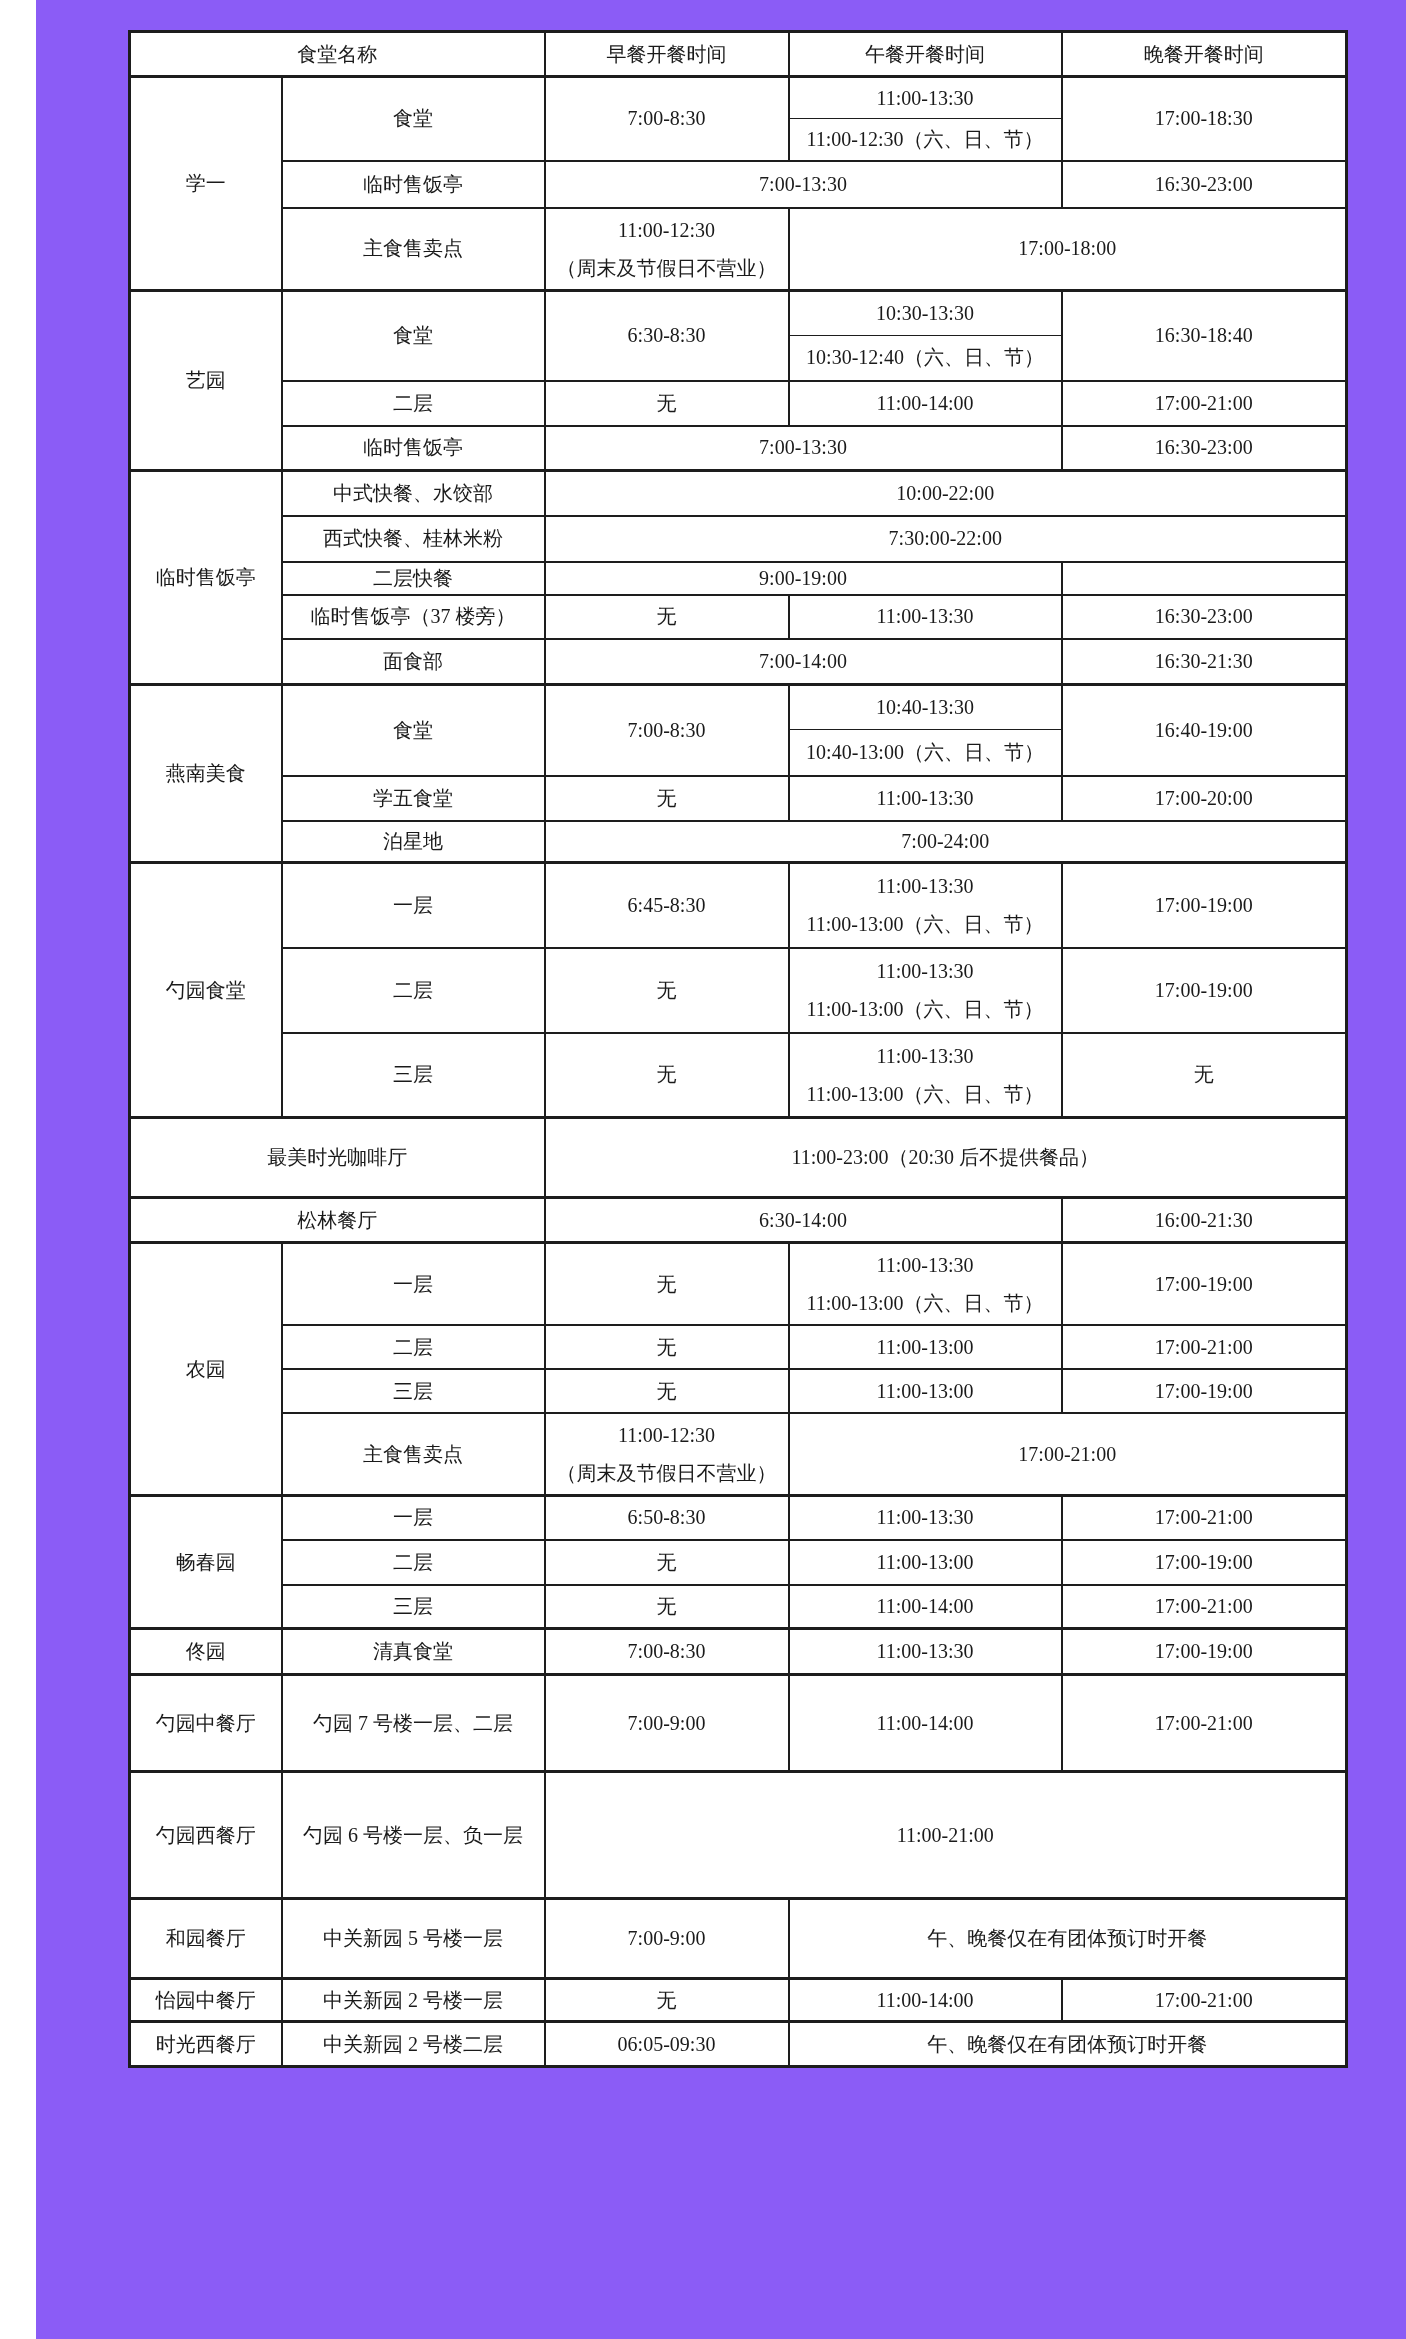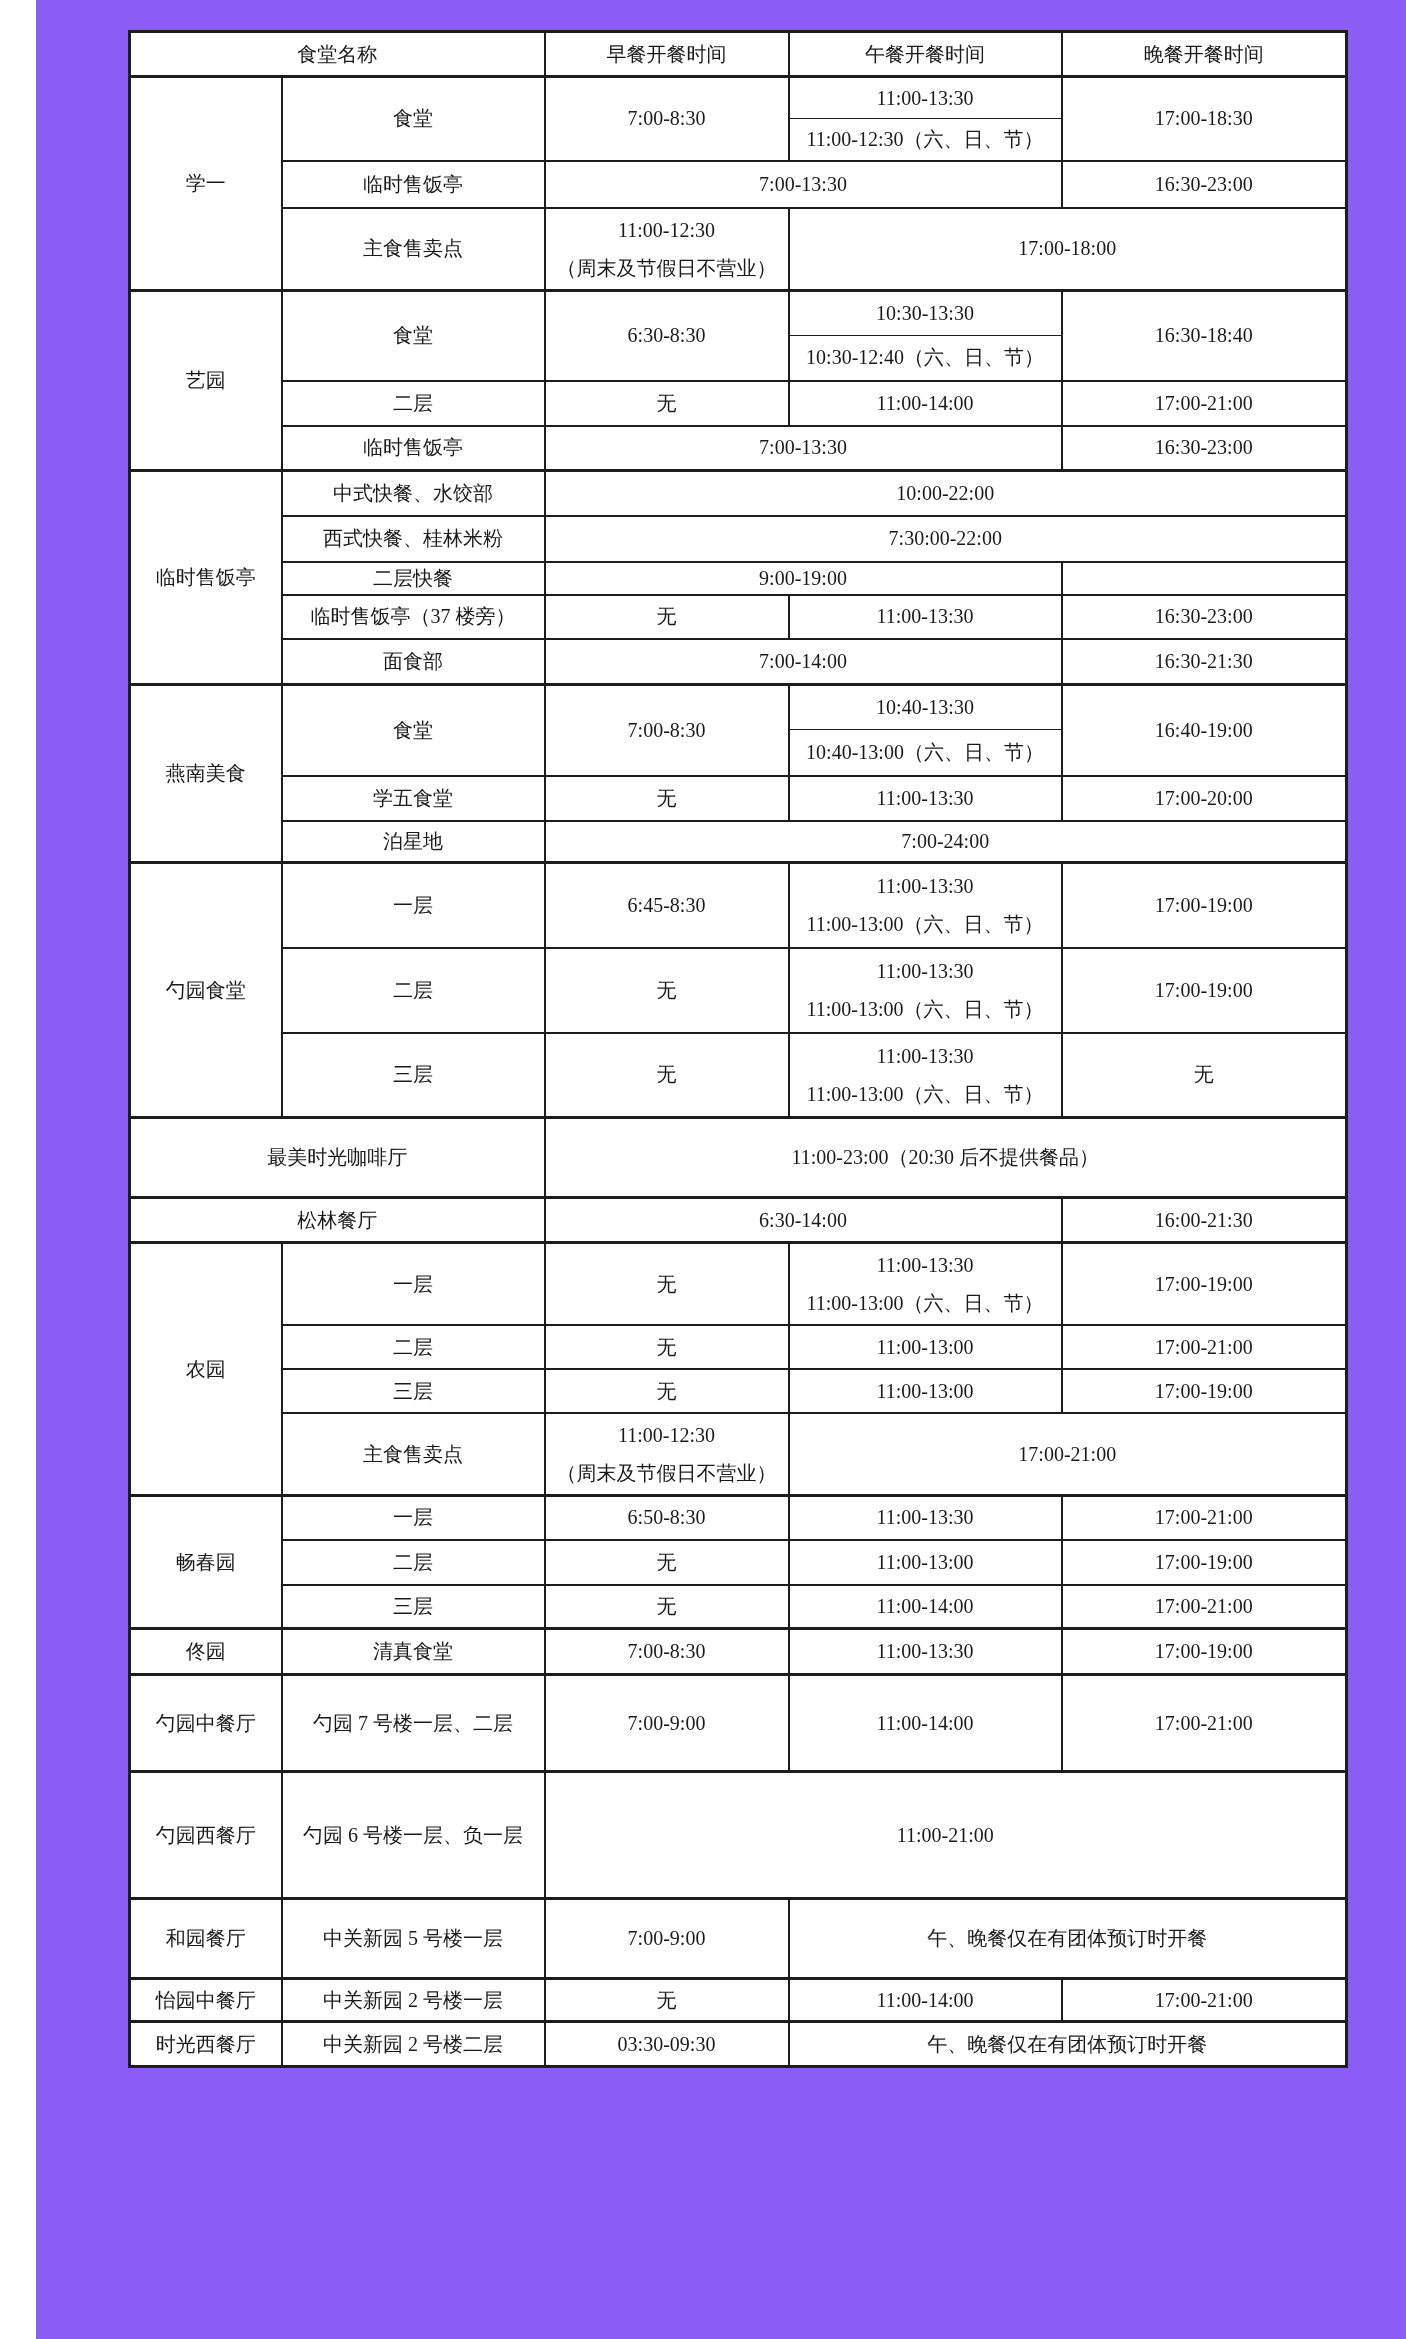--- a/index.html
+++ b/index.html
@@ -271,18 +271,18 @@
         <tr class="section" style="height: 43px;">
           <td>怡园中餐厅</td>
           <td>中关新园 2 号楼一层</td>
           <td>无</td>
           <td>11:00-14:00</td>
           <td>17:00-21:00</td>
         </tr>
         <tr class="section" style="height: 45px;">
           <td>时光西餐厅</td>
           <td>中关新园 2 号楼二层</td>
-          <td>03:30-09:30</td>
+          <td>06:05-09:30</td>
           <td colspan="2">午、晚餐仅在有团体预订时开餐</td>
         </tr>
       </tbody>
   </table>
 </div>
 
 </body></html>

